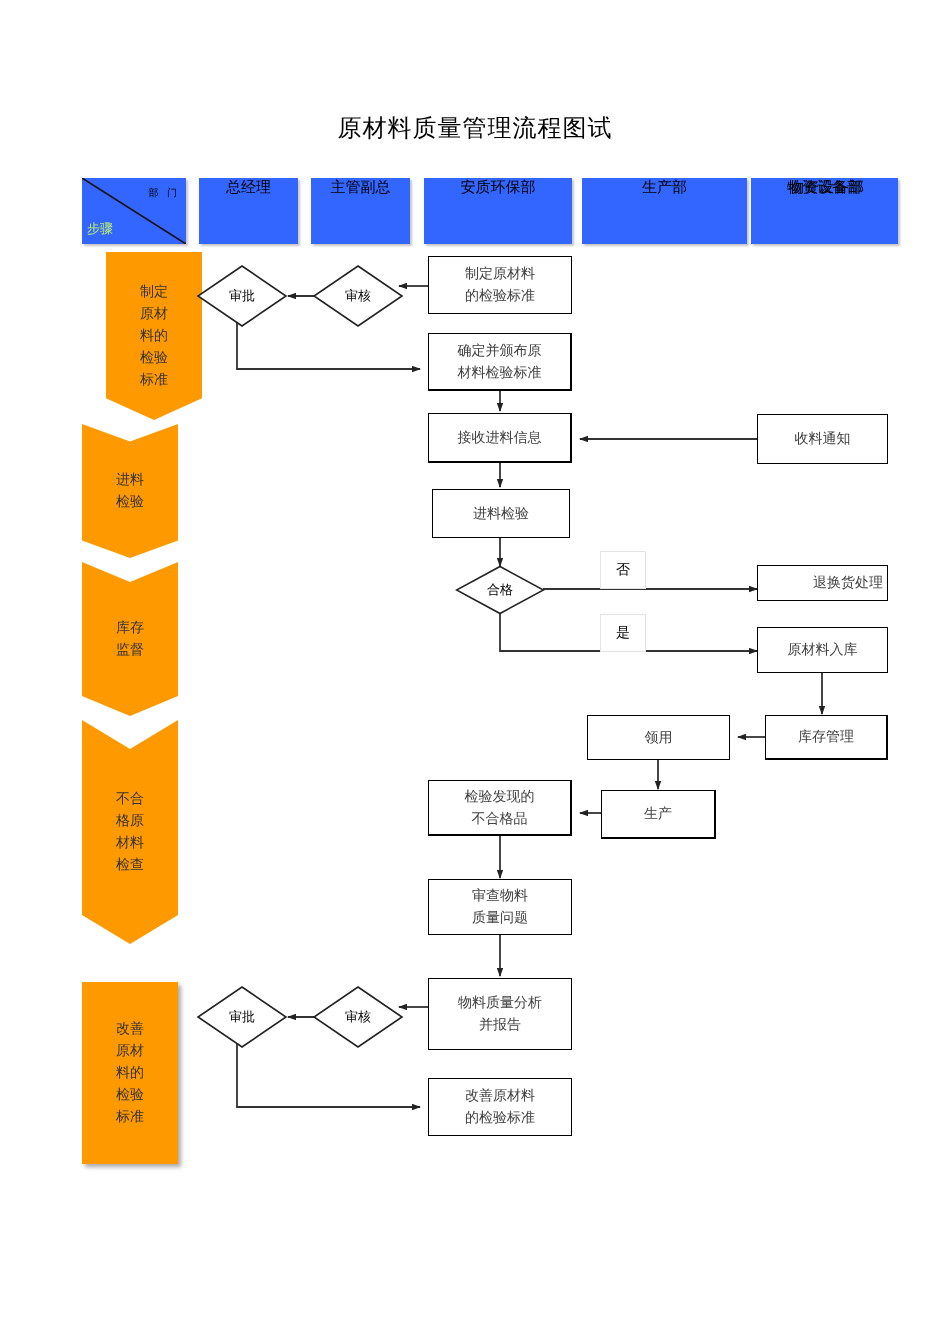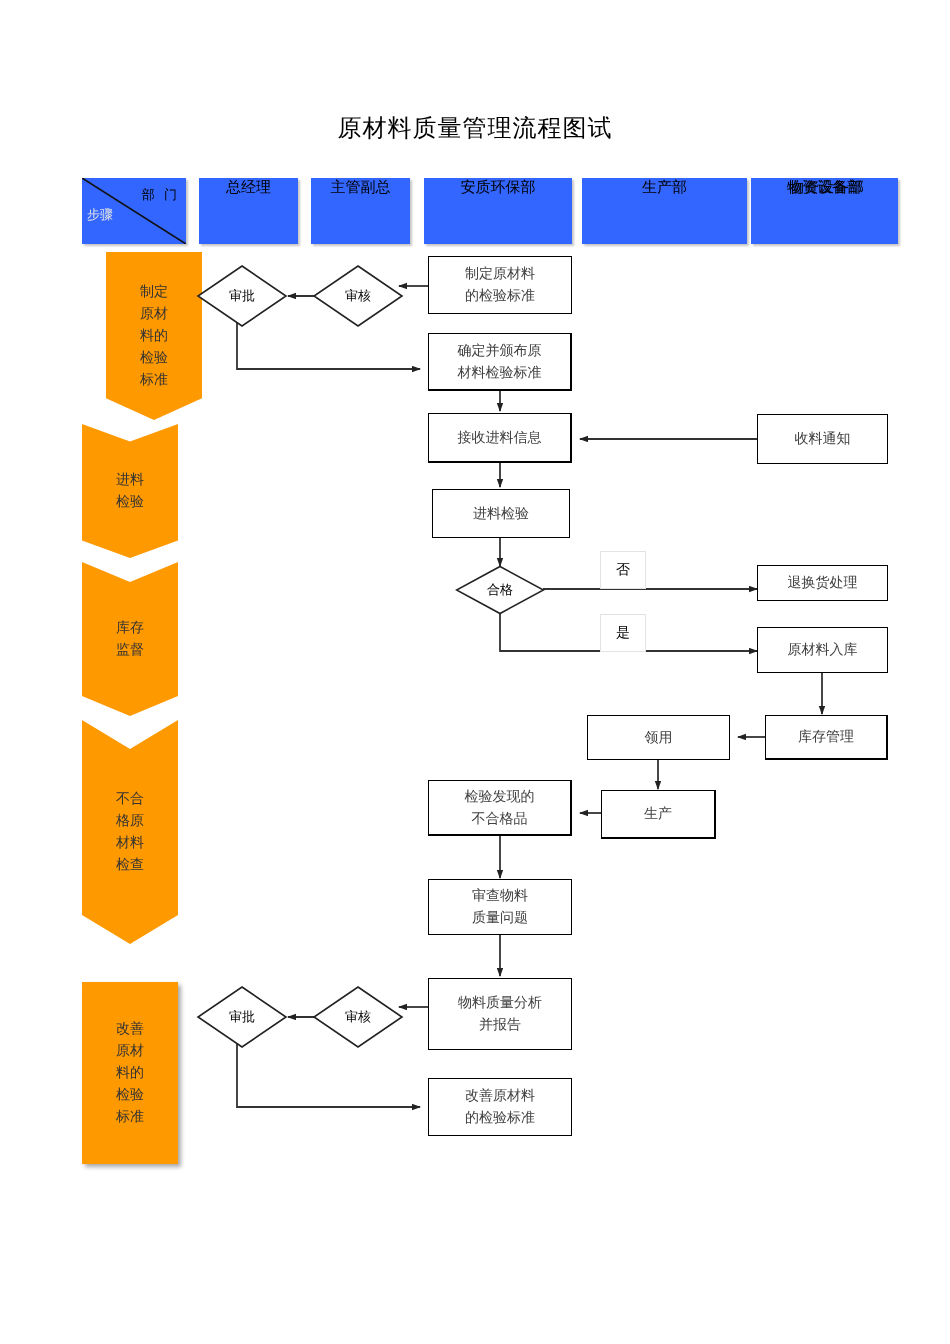--- a/index.html
+++ b/index.html
@@ -53,30 +53,30 @@
   }
   #hdr-corner .diag {
     position: absolute;
     left: 0; top: 0;
     width: 104px; height: 66px;
   }
   #hdr-corner .lbl-dept {
     position: absolute;
     right: 6px;
     top: 8px;
-    font-size: 13px;
+    font-size: 10px;
     letter-spacing: 3px;
     color: #000;
   }
   #hdr-corner .lbl-step {
     position: absolute;
     left: 5px;
-    bottom: 20px;
+    bottom: 6px;
     font-size: 13px;
-    color: #e5e5e5;
+    color: #bef264;
   }
 
   
   .chev {
     position: absolute;
     background: #FF9900;
     color: #333333;
     font-size: 14px;
     line-height: 22px;
     text-align: center;
@@ -315,21 +315,21 @@
   </div>
 
   <div class="lblbox" style="left:600px; top:551px; width:46px; height:38px;">
     <span>否</span>
   </div>
 
   <div class="lblbox" style="left:600px; top:614px; width:46px; height:38px;">
     <span>是</span>
   </div>
 
-  <div class="box" style="left:757px; top:565px; width:131px; height:36px;">
+  <div class="box" style="left:757px; top:565px; width:131px; height:36px;justify-content:flex-end;">
     <span class="txt">退换货处理</span>
   </div>
 
   <div class="box" style="left:757px; top:627px; width:131px; height:46px;">
     <span class="txt">原材料入库</span>
   </div>
 
   <div class="box heavy" style="left:765px; top:715px; width:123px; height:45px;">
     <span class="txt">库存管理</span>
   </div>

